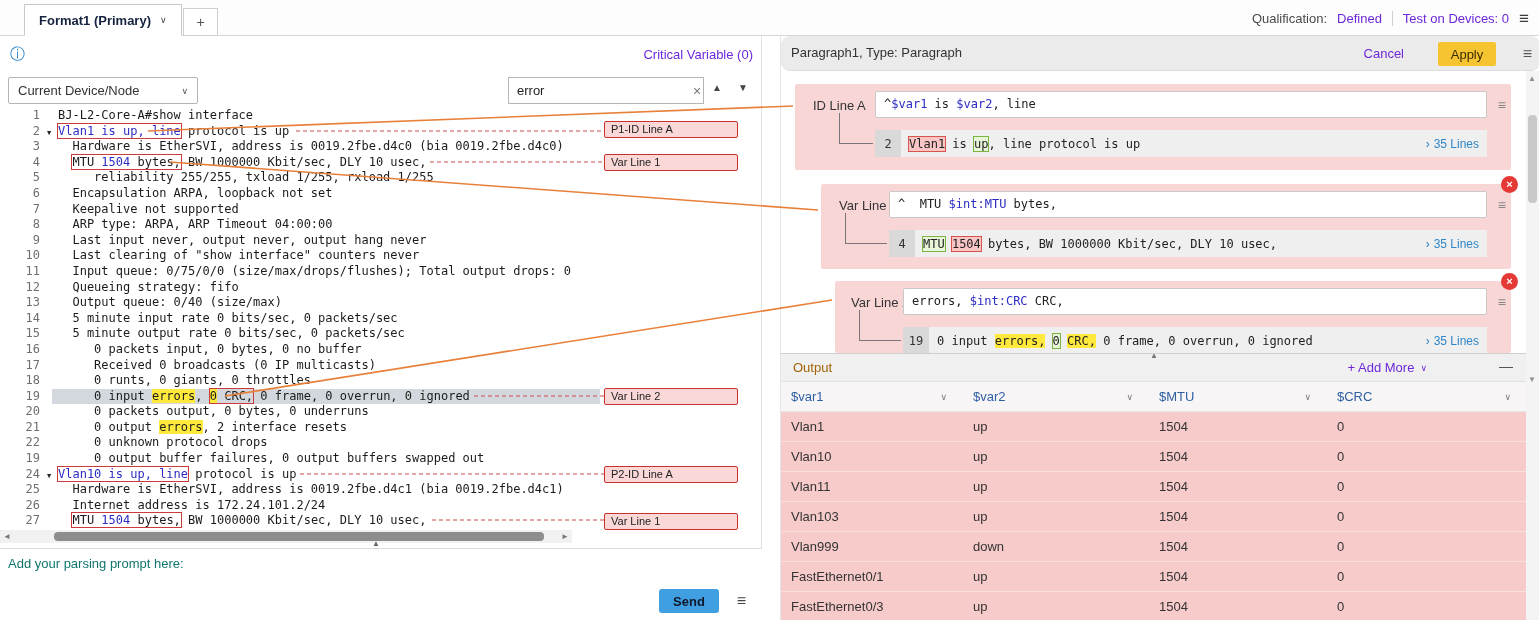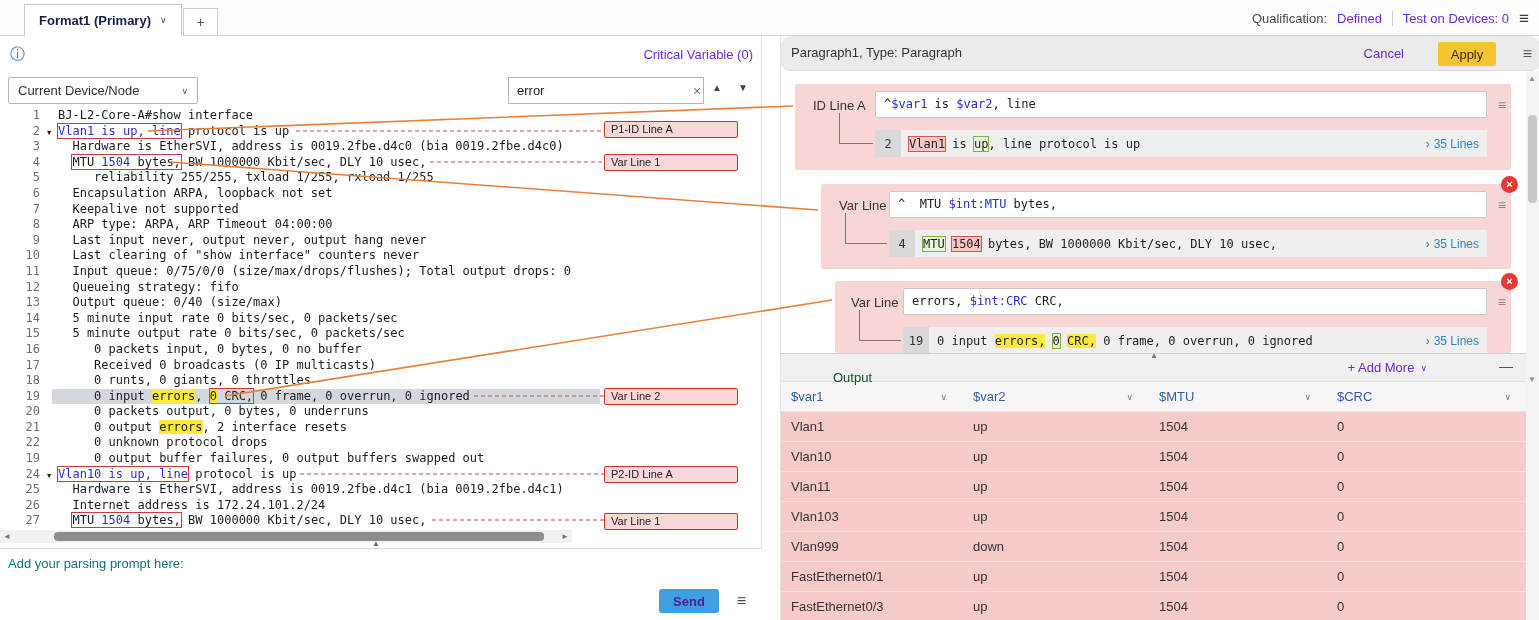--- a/index.html
+++ b/index.html
@@ -53,21 +53,21 @@
   .hscroll { position:absolute; left:0; top:494px; width:572px; height:13px; background:#f1f1f1; }
   .harrow-l { position:absolute; left:3px; top:2px; font-size:8px; color:#777; }
   .harrow-r { position:absolute; right:3px; top:2px; font-size:8px; color:#777; }
   .hthumb { position:absolute; left:54px; top:2px; width:490px; height:9px; background:#8d8d8d; border-radius:4px; }
   .collapse-up { position:absolute; left:372px; top:503px; font-size:8px; color:#666; }
 
   .prompt-area { position:absolute; left:0; top:512px; width:762px; height:72px; border-top:1px solid #ddd; background:#fff; }
   .prompt-label { position:absolute; left:8px; top:7px; color:#0f766e; }
   .prompt-input { position:absolute; left:8px; top:26px; width:630px; height:40px; border:none; outline:none; resize:none;
     font-family:"Liberation Sans",sans-serif; font-size:13px; }
-  .send-btn { position:absolute; right:43px; top:40px; width:60px; height:24px; background:#3f9fe0; color:#4c1d95; font-weight:bold;
+  .send-btn { position:absolute; right:43px; top:40px; width:60px; height:24px; background:#3f9fe0; color:#0f172a; font-weight:bold;
     border-radius:3px; display:flex; align-items:center; justify-content:center; }
   .prompt-burger { position:absolute; right:16px; top:44px; font-size:16px; color:#444; }
 
   
   .right-panel { position:absolute; left:780px; top:36px; width:759px; height:584px; background:#fff; border-left:1px solid #e5e5e5; }
   .rp-header { position:absolute; left:0; top:0; width:759px; height:35px; background:#ebebeb; border-bottom:1px solid #dcdcdc;border-radius:9px; }
   .rp-title { position:absolute; left:10px; top:9px; color:#333; }
   .rp-cancel { position:absolute; right:136px; top:10px; }
   .apply-btn { position:absolute; right:44px; top:6px; width:58px; height:24px; background:#f6c430; color:#3a2d00; border-radius:2px;
     display:flex; align-items:center; justify-content:center; }
@@ -94,21 +94,21 @@
   .sample-num { width:26px; height:27px; background:#d9d9d9; display:flex; align-items:center; justify-content:center; color:#333; flex:none; }
   .sample-text { padding-left:8px; white-space:pre; flex:1; }
   .pink { background:#f9c5c5; outline:1px solid #d9534f; }
   .green { background:#e9f5d9; outline:1px solid #7cb342; }
   .lines-link { display:flex; align-items:center; gap:4px; padding-right:8px; color:#2f86c8; font-family:"Liberation Sans",sans-serif; font-size:12px; white-space:nowrap; }
   .x-badge { position:absolute; right:-7px; top:-8px; width:17px; height:17px; border-radius:50%; background:#e53935; color:#fff;
     font-size:11px; line-height:17px; text-align:center; font-weight:bold; z-index:5; }
 
   .output-panel { position:absolute; left:0; top:317px; width:746px; height:267px; border-top:1px solid #cfcfcf; background:#fff; overflow:hidden; }
   .out-header { position:relative; height:28px; background:#f0f0f0; border-bottom:1px solid #e2e2e2; }
-  .out-title { position:absolute; left:12px; top:16px; color:#14532d;margin-left:40px; }
+  .out-title { position:absolute; left:12px; top:6px; color:#a16207; }
   .out-collapse { position:absolute; left:50%; top:-3px; transform:translateX(-50%); font-size:8px; color:#777; }
   .add-more { position:absolute; right:100px; top:6px; display:flex; gap:6px; align-items:center; }
   .add-more .chev { font-size:9px; }
   .out-min { position:absolute; right:14px; top:4px; color:#555; font-size:14px; }
   .out-hrow { display:flex; height:30px; background:#f7f5f5; border-bottom:1px solid #e6e6e6; align-items:center; }
   .out-row { display:flex; height:30px; background:#f8cbcb; border-bottom:1px solid #fbdede; align-items:center; color:#333; }
   .c0 { width:182px; } .c1 { width:186px; } .c2 { width:178px; } .c3 { flex:1; }
   .out-cell { padding-left:10px; display:flex; align-items:center; height:100%; }
   .out-hrow .out-cell { color:#2e5fa3; }
   .hdr-chev { margin-left:auto; margin-right:16px; color:#777; font-size:9px; }

